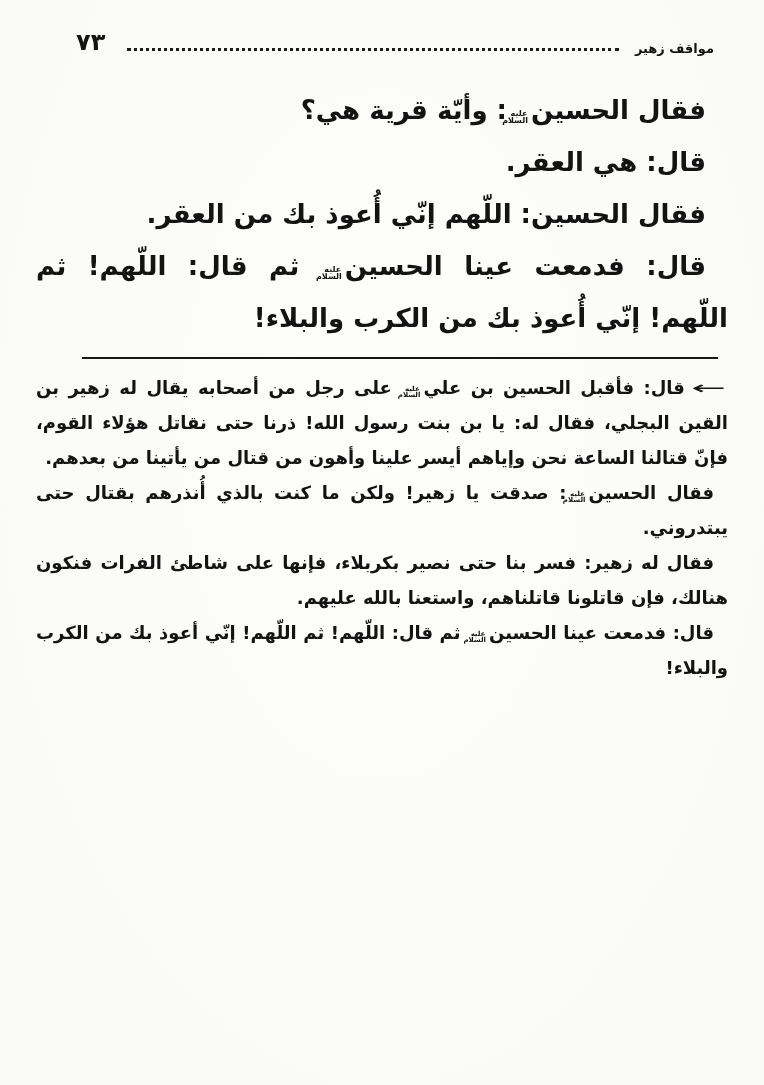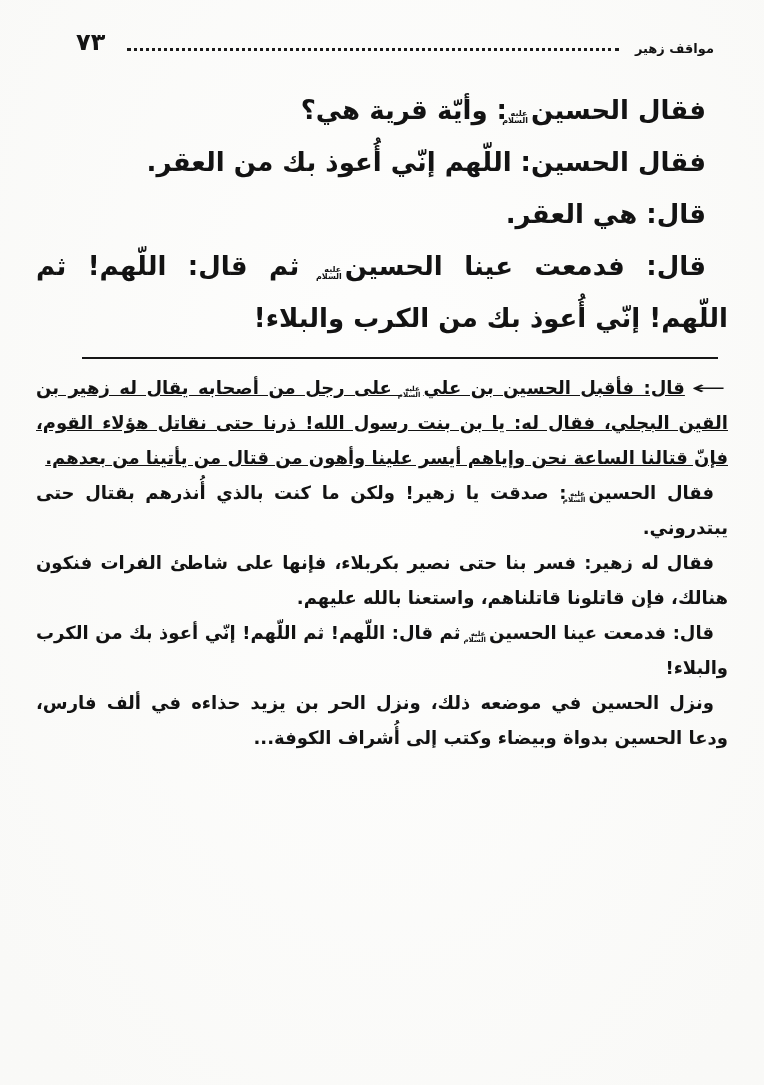--- a/index.html
+++ b/index.html
@@ -83,21 +83,20 @@
     font-weight: bold;
     line-height: 35px;
     text-align: justify;
   }
   .footnotes p {
     margin: 0;
     text-indent: 14px;
   }
   .footnotes p.fn-first {
     text-indent: 0;
-    text-decoration: underline;
   }
   .footnotes .hon {
     width: 16px;
     font-size: 7px;
     line-height: 6px;
     vertical-align: -3px;
   }
   .fn-arrow {
     display: inline-block;
     transform: scaleX(2.3);
@@ -112,28 +111,27 @@
 <div class="page">
 
   <div class="hdr">
     <span class="hdr-title">مواقف زهير</span>
     <span class="hdr-leader"></span>
     <span class="hdr-num">٧٣</span>
   </div>
 
   <div class="main-text">
     <p><span>فقال الحسين</span><span class="hon">عليه السلام</span><span>: وأيّة قرية هي؟</span></p>
+    <p><span>قال: هي العقر.</span></p>
     <p><span>فقال الحسين: اللّهم إنّي أُعوذ بك من العقر.</span></p>
-    <p><span>قال: هي العقر.</span></p>
     <p><span>قال: فدمعت عينا الحسين</span><span class="hon">عليه السلام</span><span> ثم قال: اللّهم! ثم اللّهم! إنّي أُعوذ بك من الكرب والبلاء!</span></p>
   </div>
 
   <hr class="divider">
 
   <div class="footnotes">
     <p class="fn-first"><span class="fn-arrow">←</span><span>قال: فأقبل الحسين بن علي</span><span class="hon">عليه السلام</span><span> على رجل من أصحابه يقال له زهير بن القين البجلي، فقال له: يا بن بنت رسول الله! ذرنا حتى نقاتل هؤلاء القوم، فإنّ قتالنا الساعة نحن وإياهم أيسر علينا وأهون من قتال من يأتينا من بعدهم.</span></p>
     <p><span>فقال الحسين</span><span class="hon">عليه السلام</span><span>: صدقت يا زهير! ولكن ما كنت بالذي أُنذرهم بقتال حتى يبتدروني.</span></p>
     <p><span>فقال له زهير: فسر بنا حتى نصير بكربلاء، فإنها على شاطئ الفرات فنكون هنالك، فإن قاتلونا قاتلناهم، واستعنا بالله عليهم.</span></p>
     <p><span>قال: فدمعت عينا الحسين</span><span class="hon">عليه السلام</span><span> ثم قال: اللّهم! ثم اللّهم! إنّي أعوذ بك من الكرب والبلاء!</span></p>
-    <p><span>ونزل الحسين في موضعه ذلك، ونزل الحر بن يزيد حذاءه في ألف فارس، ودعا الحسين بدواة وبيضاء وكتب إلى أُشراف الكوفة...</span></p>
   </div>
 
 </div>
 
 </body></html>

